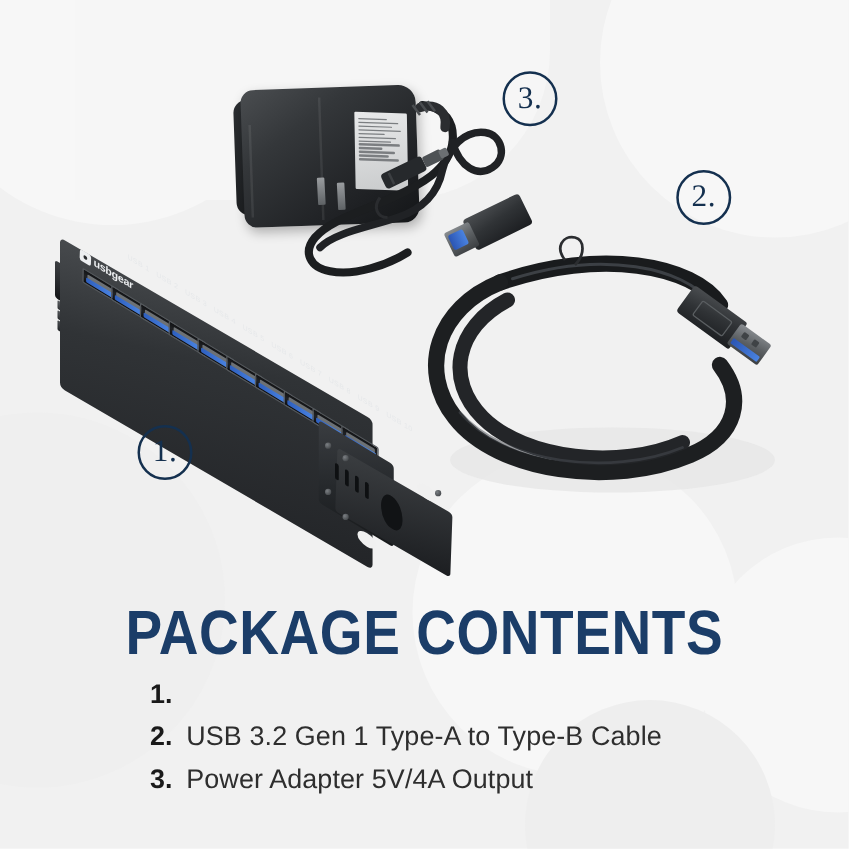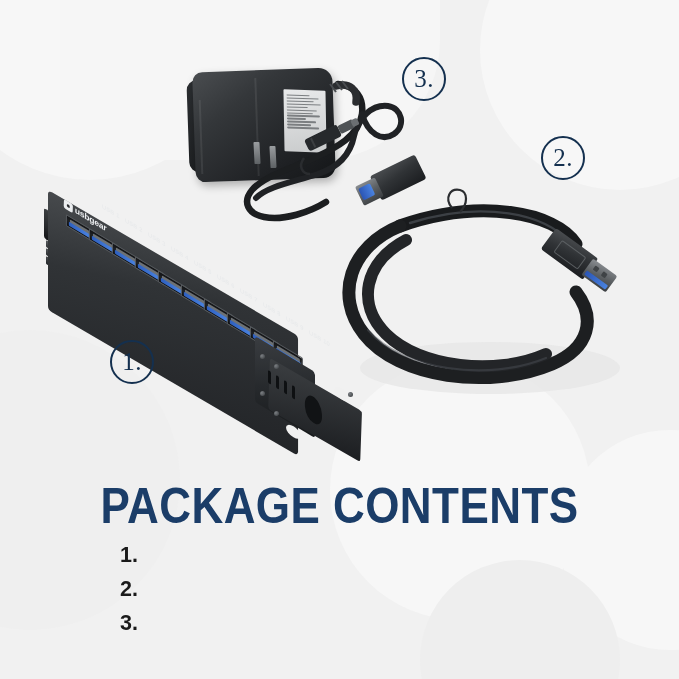--- a/index.html
+++ b/index.html
@@ -504,19 +504,21 @@
   <div class="callout" style="left:402px;top:57px;">3.</div>
 
   <div class="heading">PACKAGE CONTENTS</div>
 
   <div class="contents-list">
     <div class="c-row">
       <span class="c-num">1.</span>
     </div>
     <div class="c-row">
       <span class="c-num">2.</span>
+      <span class="c-txt">USB 3.2 Gen 1 Type-A to Type-B Cable</span>
     </div>
     <div class="c-row">
       <span class="c-num">3.</span>
+      <span class="c-txt">Power Adapter 5V/4A Output</span>
     </div>
   </div>
 
 </div>
 
 </body></html>

